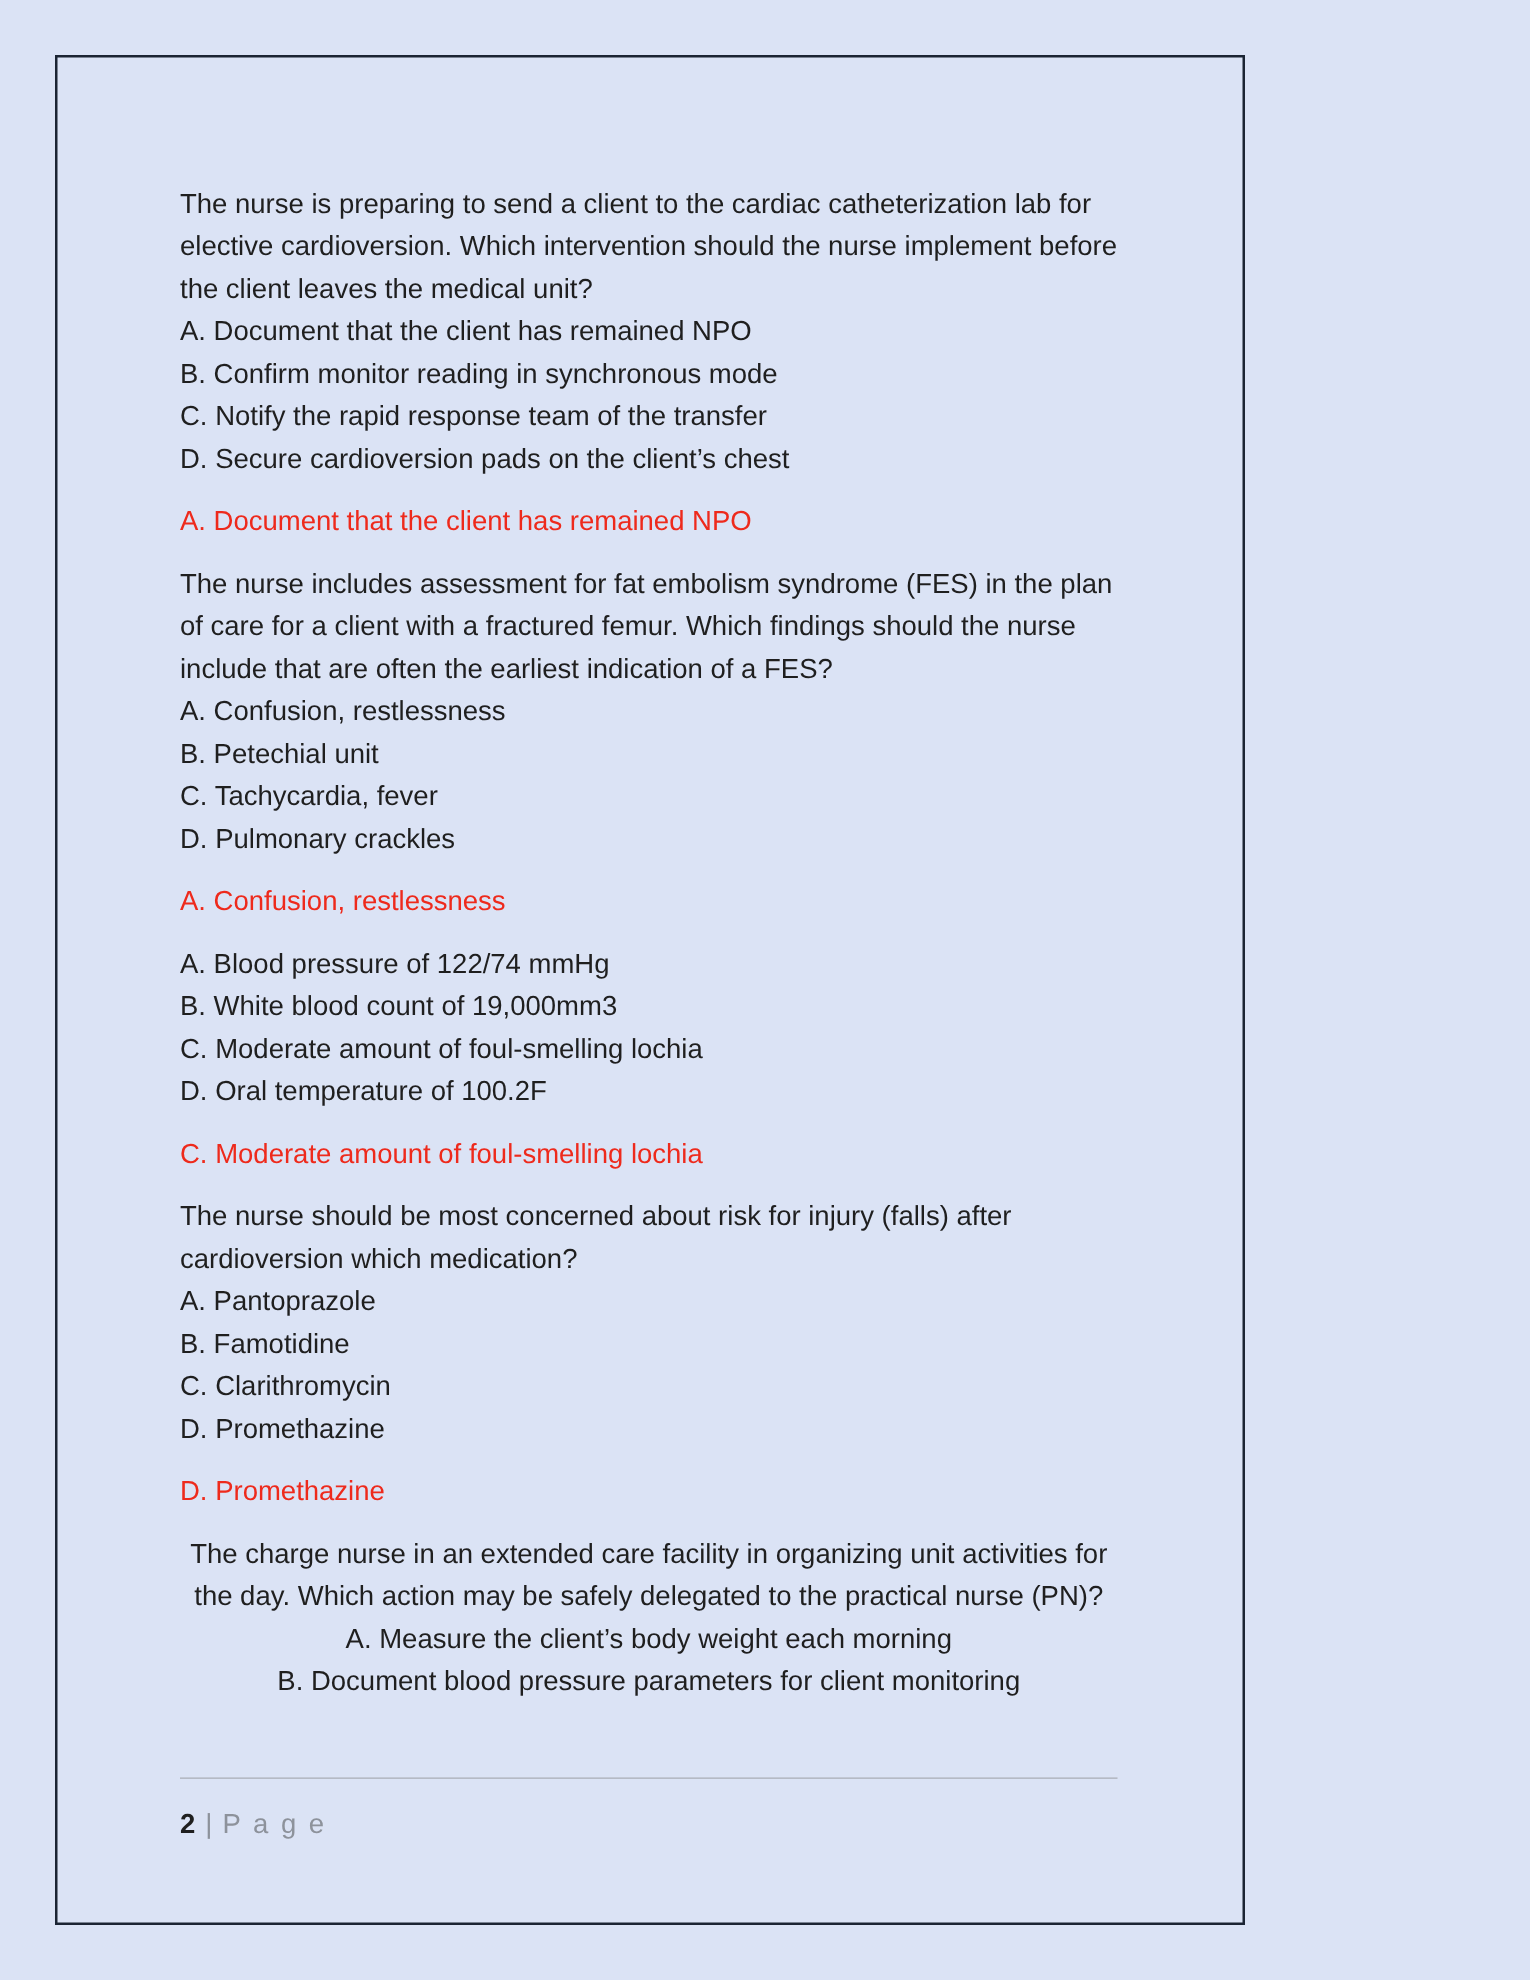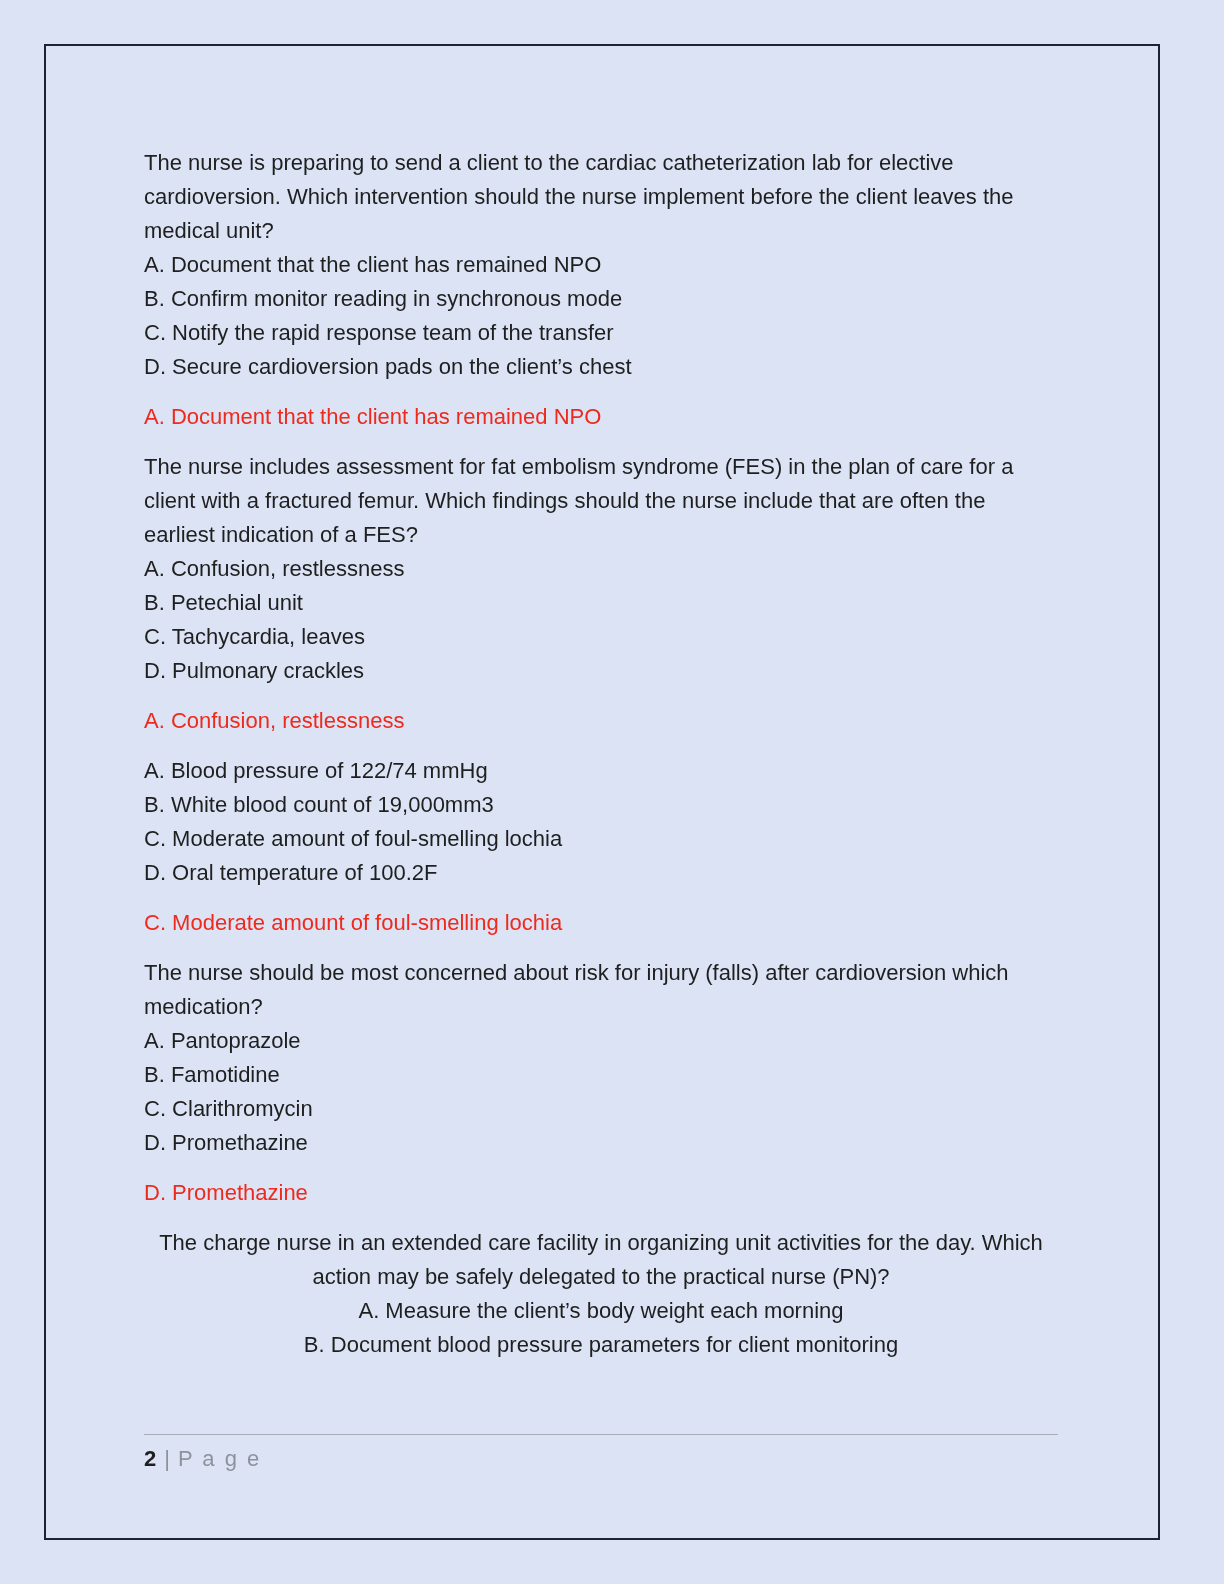--- a/index.html
+++ b/index.html
@@ -6,21 +6,21 @@
   html, body {
     width: 1224px;
     height: 1584px;
     background: #dbe3f5;
     font-family: "Liberation Sans", sans-serif;
   }
   .page-frame {
     position: absolute;
     left: 44px;
     top: 44px;
-    width: 1116px;
+    width: 952px;
     height: 1496px;
     border: 2px solid #1b2433;
     background: #dbe3f5;
   }
   .content {
     position: absolute;
     left: 98px;
     right: 100px;
     top: 100px;
     color: #1f1f1f;
@@ -35,21 +35,21 @@
     margin-top: 16px;
     margin-bottom: 16px;
   }
   .q-block.last { margin-top: 0; text-align: center; }
   .footer {
     position: absolute;
     left: 98px;
     right: 100px;
     bottom: 66px;
     border-top: 1px solid #a9adb5;
-    padding-top: 11px;
+    padding-top: 23px;
     font-size: 22px;
     color: #8d929b;
   }
   .footer .page-num {
     color: #1f1f1f;
     font-weight: 700;
   }
   .footer .divider {
     margin: 0 8px;
     color: #8d929b;
@@ -71,21 +71,21 @@
       <div class="q-option">B. Confirm monitor reading in synchronous mode</div>
       <div class="q-option">C. Notify the rapid response team of the transfer</div>
       <div class="q-option">D. Secure cardioversion pads on the client’s chest</div>
       <div class="q-answer">A. Document that the client has remained NPO</div>
     </div>
 
     <div class="q-block">
       <div class="q-text">The nurse includes assessment for fat embolism syndrome (FES) in the plan of care for a client with a fractured femur. Which findings should the nurse include that are often the earliest indication of a FES?</div>
       <div class="q-option">A. Confusion, restlessness</div>
       <div class="q-option">B. Petechial unit</div>
-      <div class="q-option">C. Tachycardia, leaves</div>
+      <div class="q-option">C. Tachycardia, fever</div>
       <div class="q-option">D. Pulmonary crackles</div>
       <div class="q-answer">A. Confusion, restlessness</div>
     </div>
 
     <div class="q-block">
       <div class="q-option">A. Blood pressure of 122/74 mmHg</div>
       <div class="q-option">B. White blood count of 19,000mm3</div>
       <div class="q-option">C. Moderate amount of foul-smelling lochia</div>
       <div class="q-option">D. Oral temperature of 100.2F</div>
       <div class="q-answer">C. Moderate amount of foul-smelling lochia</div>

